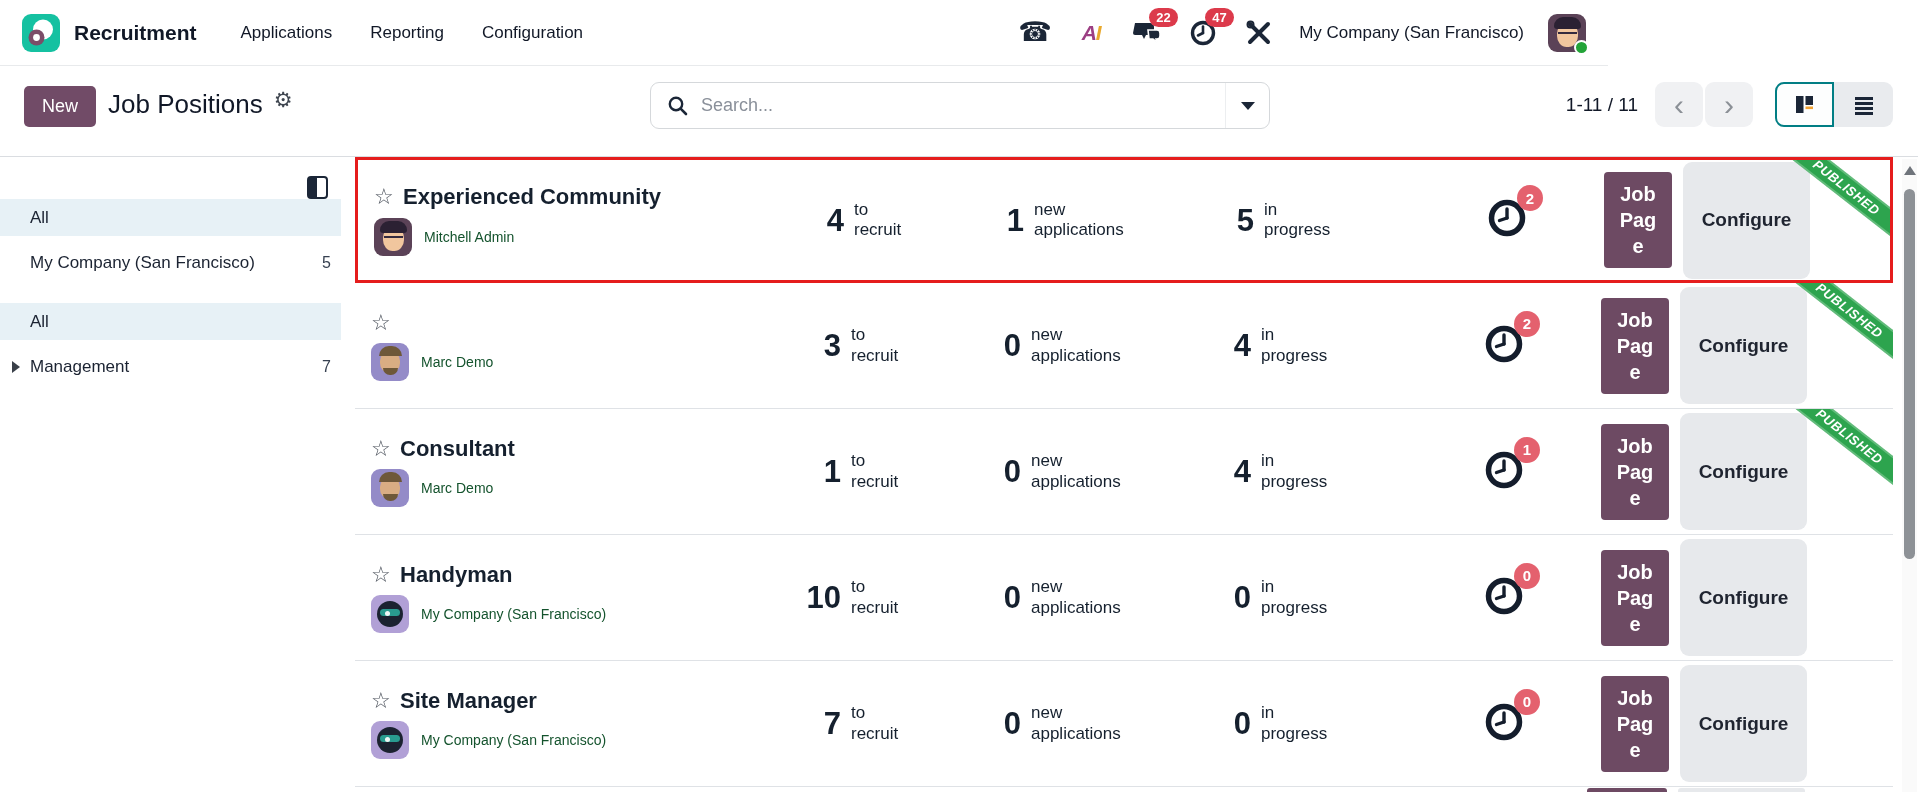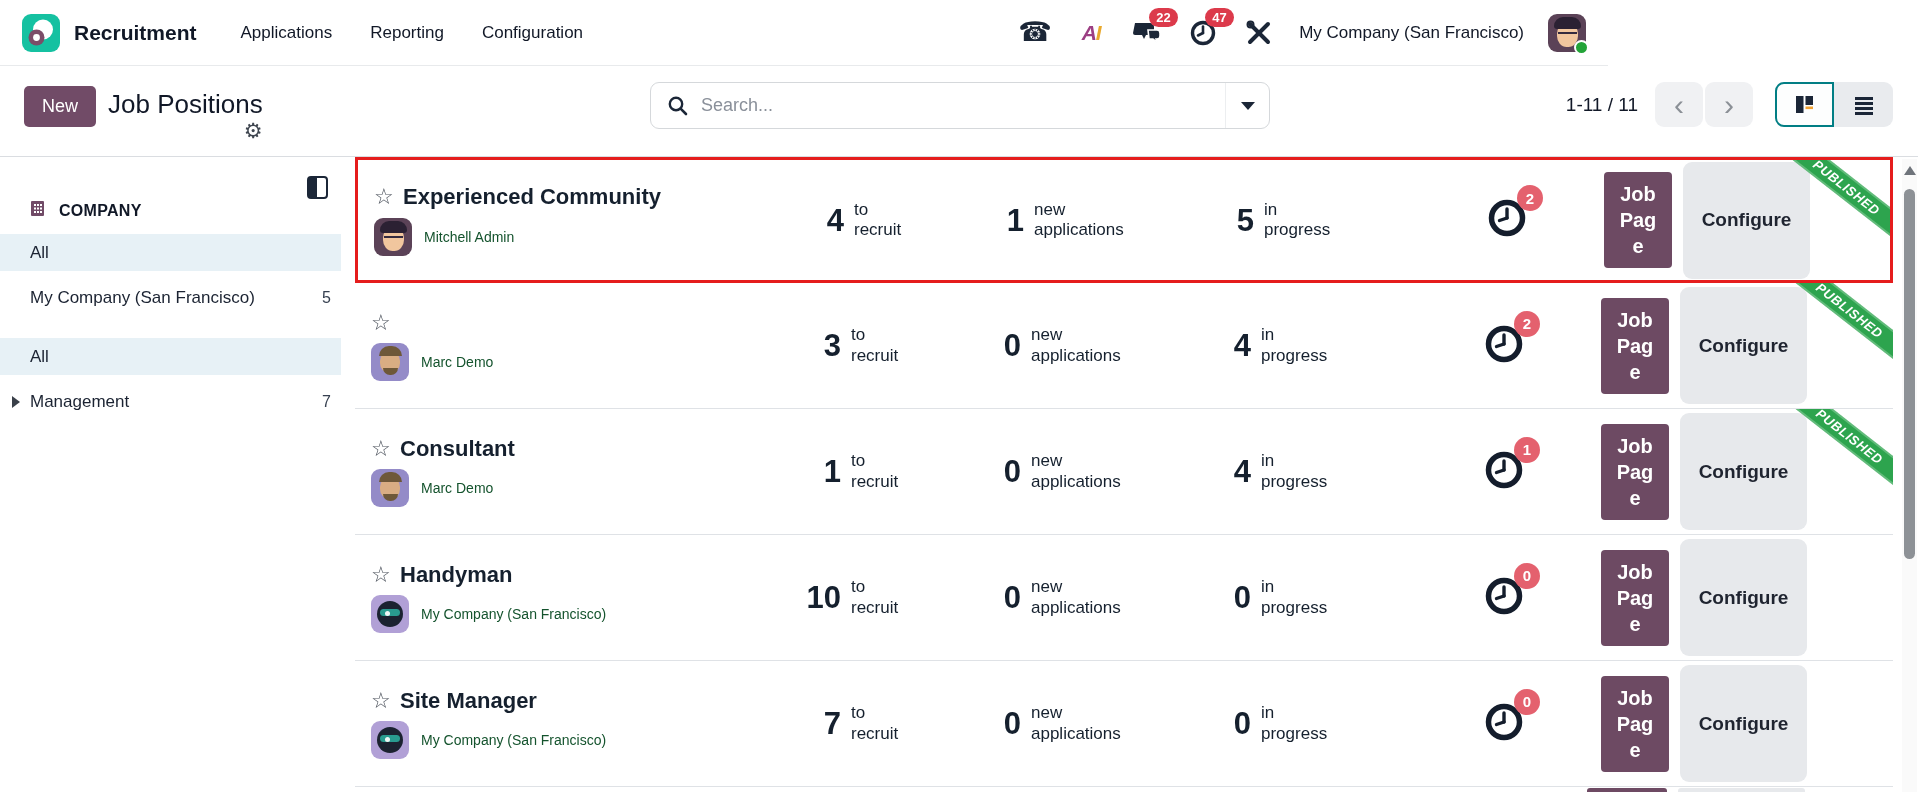--- a/index.html
+++ b/index.html
@@ -44,21 +44,21 @@
   .avatar-company i{left:9px;top:14px;width:20px;height:7px;background:#2cb0a0;border-radius:4px;opacity:.85;}
   .status-dot{position:absolute;right:-3px;bottom:-3px;width:15px;height:15px;border-radius:50%;
     background:#23a438;border:2.5px solid #fff;}
   .user-wrap{position:relative;cursor:pointer;}
 
   
   .control{position:absolute;top:66px;left:0;width:1918px;height:91px;border-bottom:1px solid #dadde1;background:#fff;}
   .btn-new{position:absolute;left:24px;top:20px;background:#714b67;color:#fff;border:none;
     font-size:18px;font-family:inherit;padding:10px 18px;border-radius:5px;cursor:pointer;}
   .view-title{position:absolute;left:108px;top:23px;font-size:26px;color:#111827;display:flex;
-    align-items:flex-end;flex-direction:column;}
+    align-items:flex-start;gap:11px;}
   .gear{font-size:21px;color:#3f4650;cursor:pointer;line-height:1;}
   .searchbar{position:absolute;left:650px;top:16px;width:620px;height:47px;border:1px solid #d5d8db;
     border-radius:9px;display:flex;align-items:center;background:#fff;}
   .searchbar input{flex:1;border:none;outline:none;font-size:18px;font-family:inherit;color:#111827;height:100%;}
   .searchbar input::placeholder{color:#8a909a;}
   .search-ico{margin:0 12px 0 16px;display:flex;}
   .search-caret{width:44px;height:100%;display:flex;align-items:center;justify-content:center;
     cursor:pointer;border-left:1px solid #eceef0;}
   .caret-tri{width:0;height:0;border-left:7px solid transparent;border-right:7px solid transparent;
     border-top:8px solid #1b2637;}
@@ -225,37 +225,20 @@
         </svg>
       </span>
     </div>
   </div>
 </div>
 
 <div class="sidebar">
   <span class="side-toggle"></span>
   <div id="side-sections">
   <div class="side-section">
-    <div class="side-head">
-      <span class="sec-icon"><svg width="19" height="19" viewBox="0 0 19 19">
-              <rect x="3" y="2" width="13" height="15" rx="1" fill="#714b67"></rect>
-              <g fill="#fff">
-                <rect x="6" y="5" width="2" height="2"></rect>
-                <rect x="9" y="5" width="2" height="2"></rect>
-                <rect x="12" y="5" width="2" height="2"></rect>
-                <rect x="6" y="8.5" width="2" height="2"></rect>
-                <rect x="9" y="8.5" width="2" height="2"></rect>
-                <rect x="12" y="8.5" width="2" height="2"></rect>
-                <rect x="6" y="12" width="2" height="2"></rect>
-                <rect x="9" y="12" width="2" height="2"></rect>
-                <rect x="12" y="12" width="2" height="2"></rect>
-              </g>
-            </svg></span>
-      <span>COMPANY</span>
-    </div>
     <div class="items">
   <div class="side-item active">
 
     <span class="lbl">All</span>
 
   </div>
 
   <div class="side-item">
 
     <span class="lbl">My Company (San Francisco)</span>

